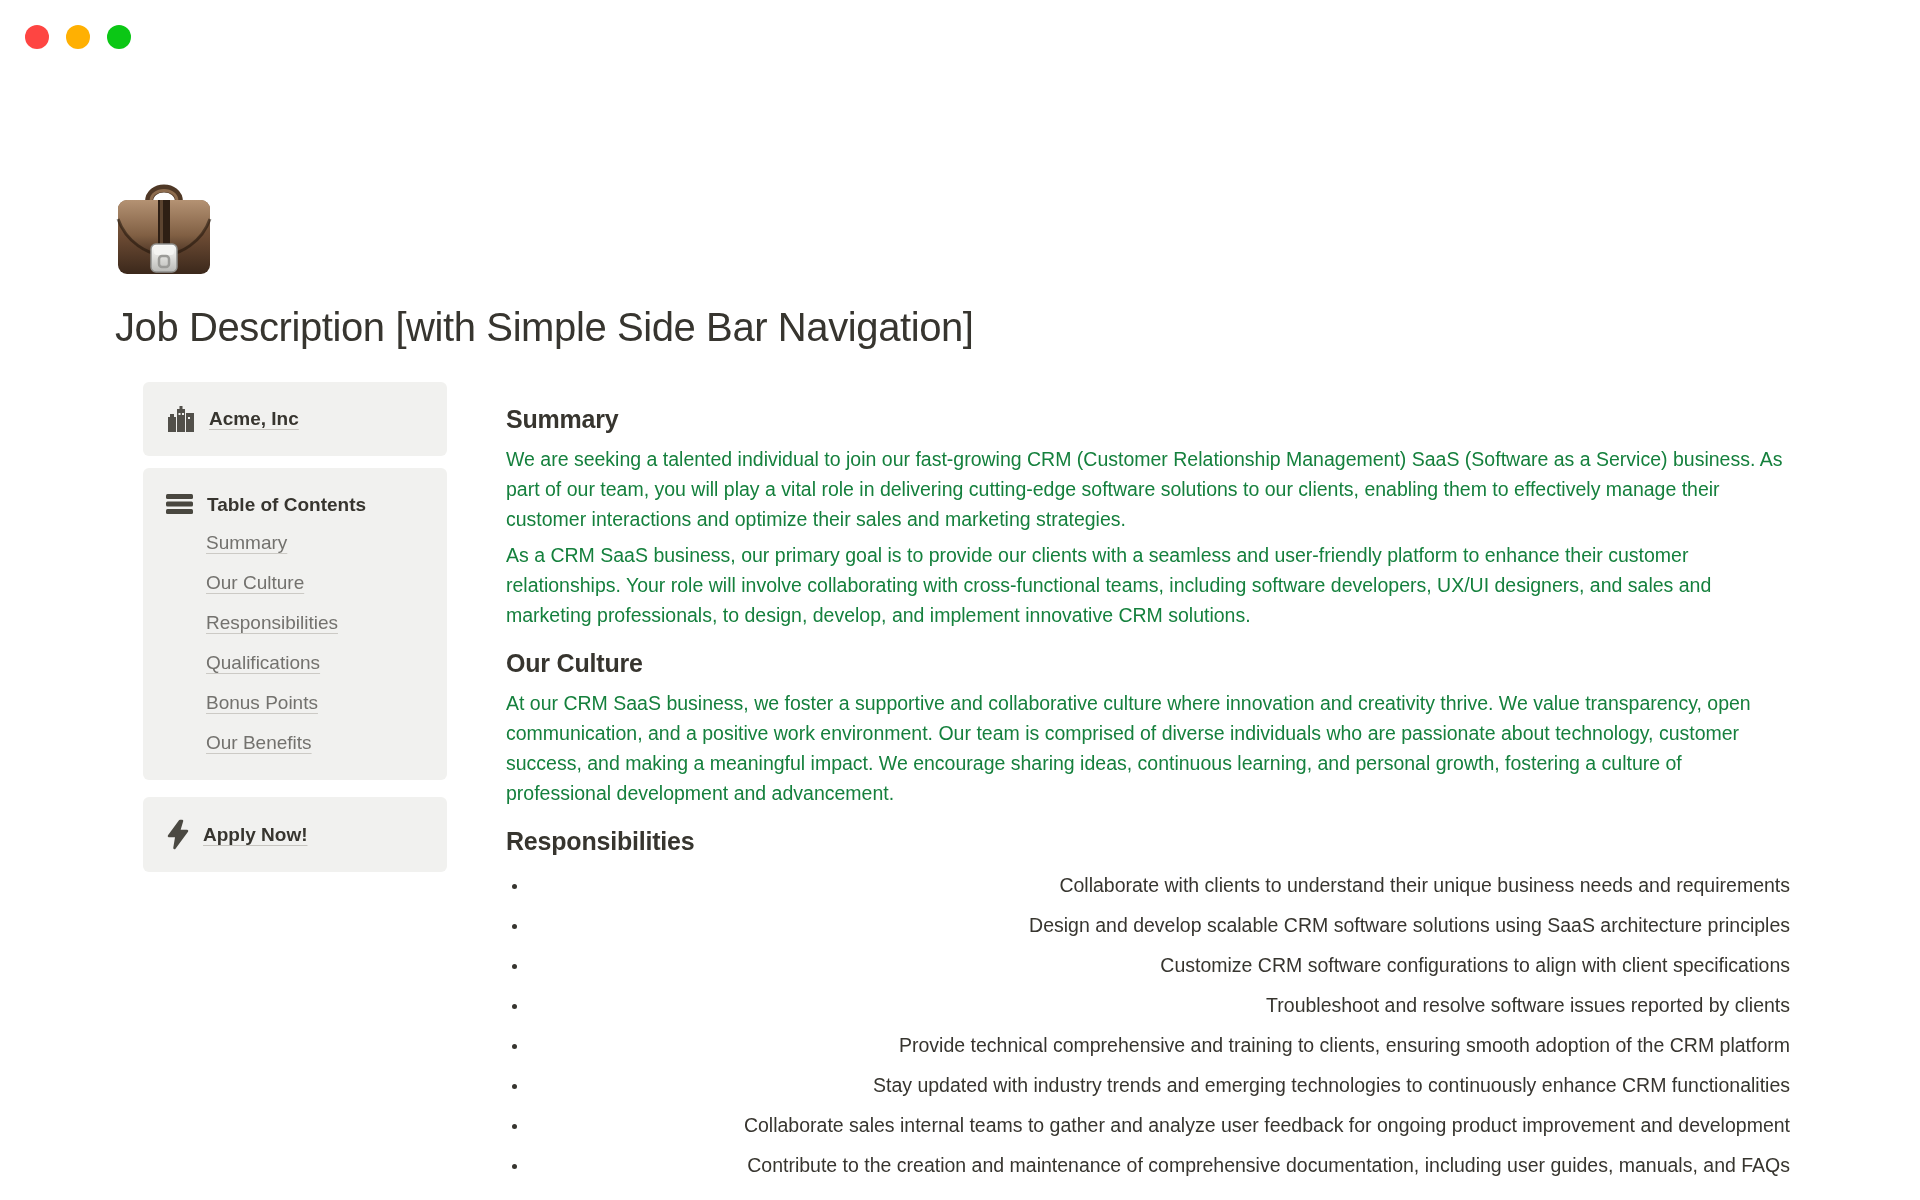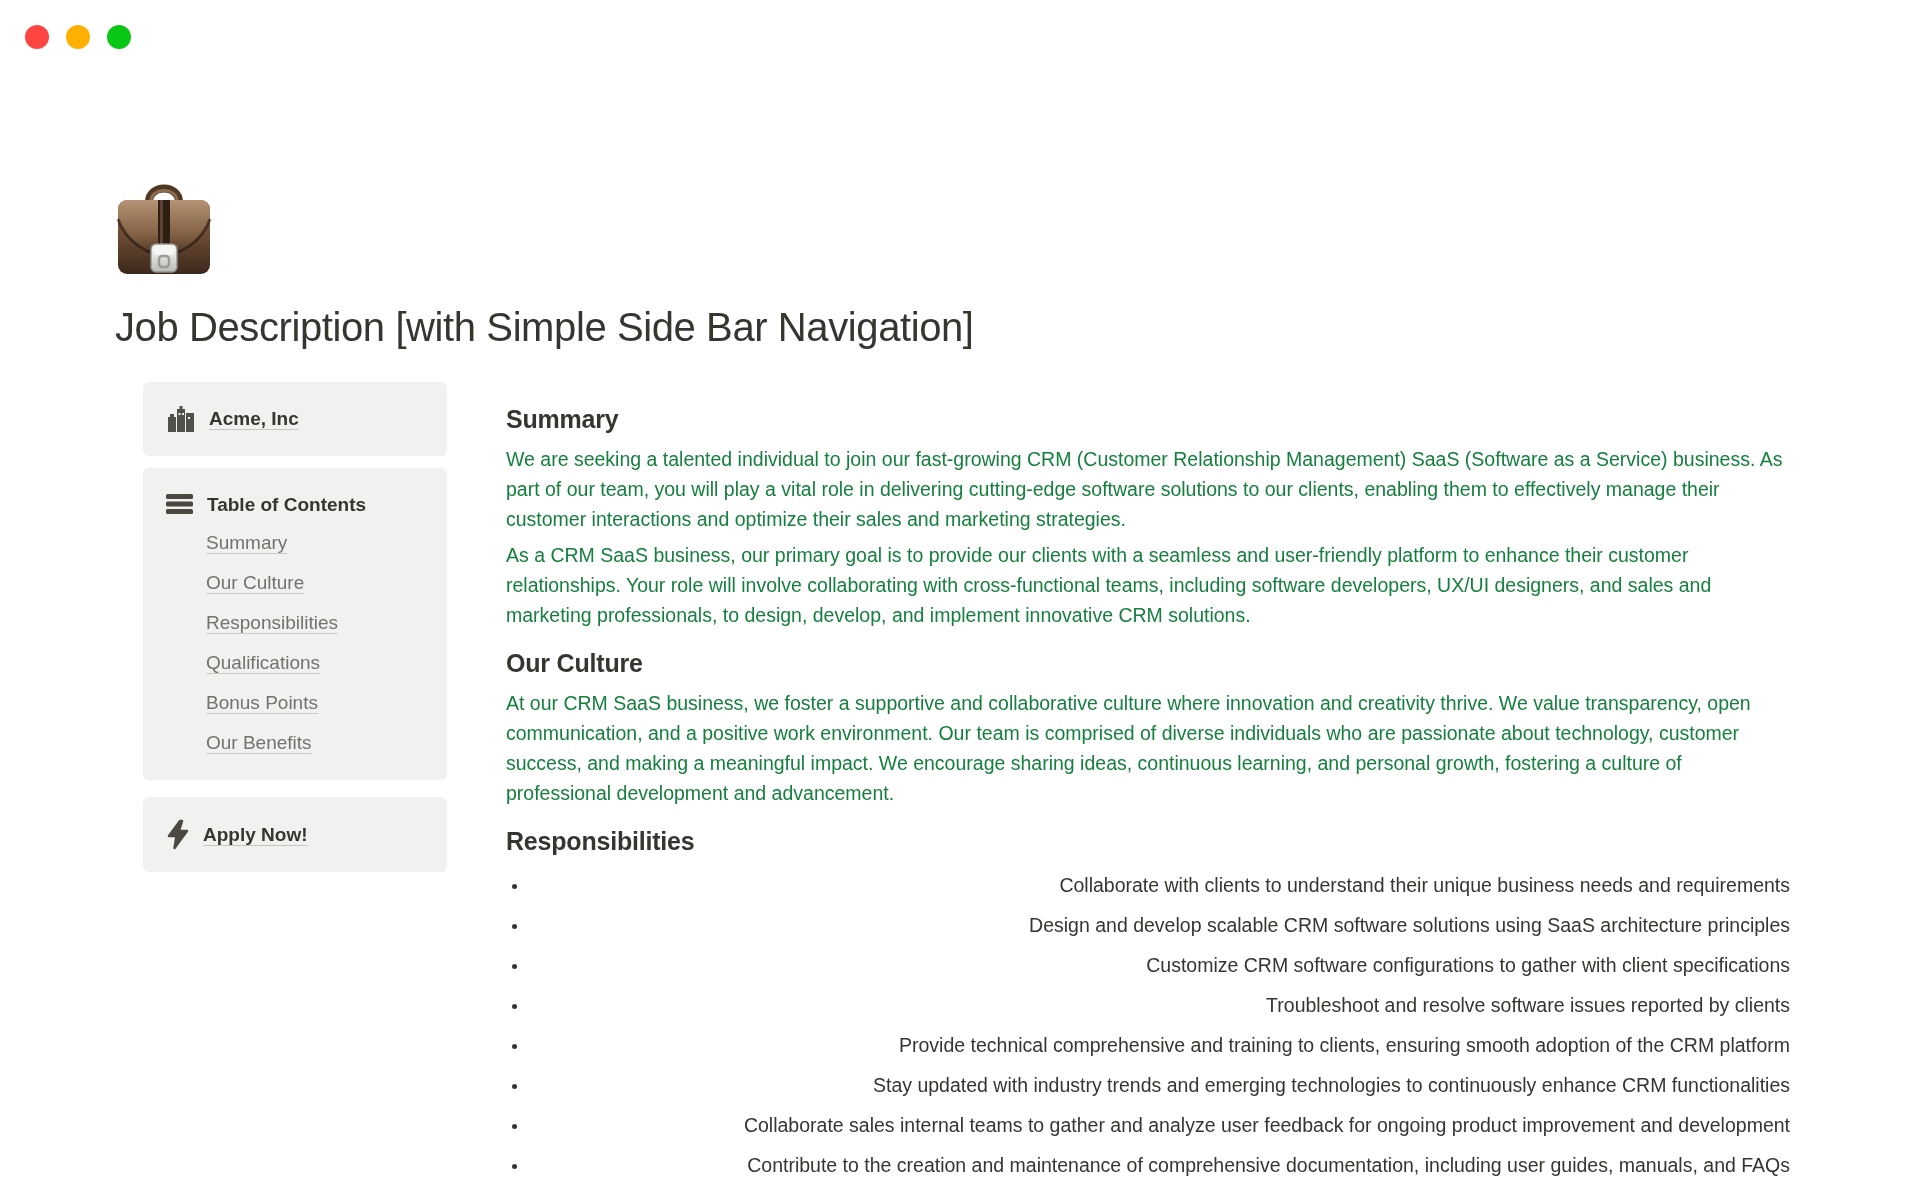--- a/index.html
+++ b/index.html
@@ -175,21 +175,21 @@
       <p>We are seeking a talented individual to join our fast-growing CRM (Customer Relationship Management) SaaS (Software as a Service) business. As part of our team, you will play a vital role in delivering cutting-edge software solutions to our clients, enabling them to effectively manage their customer interactions and optimize their sales and marketing strategies.</p>
       <p>As a CRM SaaS business, our primary goal is to provide our clients with a seamless and user-friendly platform to enhance their customer relationships. Your role will involve collaborating with cross-functional teams, including software developers, UX/UI designers, and sales and marketing professionals, to design, develop, and implement innovative CRM solutions.</p>
 
       <h2>Our Culture</h2>
       <p>At our CRM SaaS business, we foster a supportive and collaborative culture where innovation and creativity thrive. We value transparency, open communication, and a positive work environment. Our team is comprised of diverse individuals who are passionate about technology, customer success, and making a meaningful impact. We encourage sharing ideas, continuous learning, and personal growth, fostering a culture of professional development and advancement.</p>
 
       <h2>Responsibilities</h2>
       <ul>
         <li>Collaborate with clients to understand their unique business needs and requirements</li>
         <li>Design and develop scalable CRM software solutions using SaaS architecture principles</li>
-        <li>Customize CRM software configurations to gather with client specifications</li>
+        <li>Customize CRM software configurations to align with client specifications</li>
         <li>Troubleshoot and resolve software issues reported by clients</li>
         <li>Provide technical comprehensive and training to clients, ensuring smooth adoption of the CRM platform</li>
         <li>Stay updated with industry trends and emerging technologies to continuously enhance CRM functionalities</li>
         <li>Collaborate sales internal teams to gather and analyze user feedback for ongoing product improvement and development</li>
         <li>Contribute to the creation and maintenance of comprehensive documentation, including user guides, manuals, and FAQs</li>
       </ul>
 
     </div>
   </div>
 </div>

